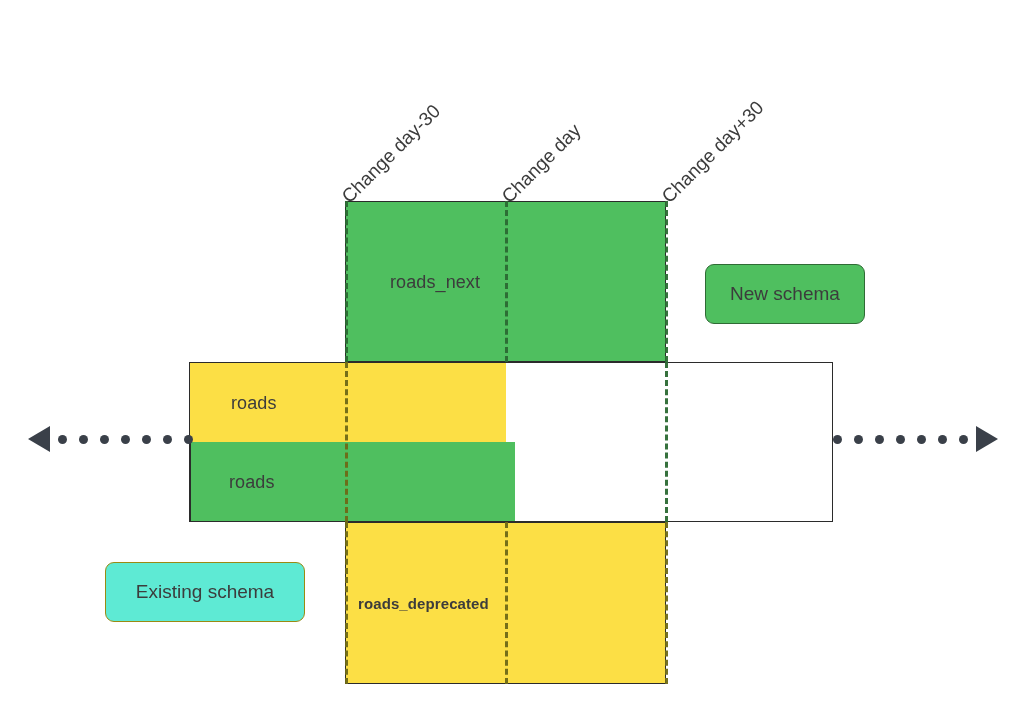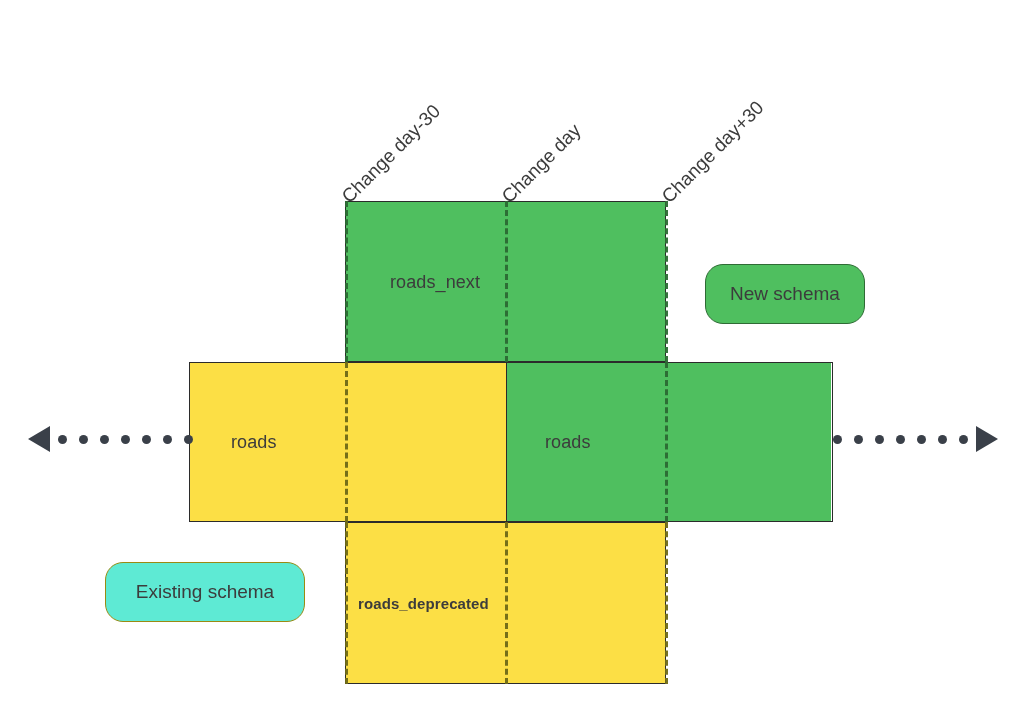--- a/index.html
+++ b/index.html
@@ -40,20 +40,21 @@
     letter-spacing: 0.1px;
   }
   .block-label.small { font-size: 15px; }
 
   
   .row-mid {
     position: absolute;
     box-sizing: border-box;
     border: 1.6px solid #2b2b2b;
     display: flex;
+    flex-direction: column;
   }
   .row-mid > .half {
     position: relative;
     height: 100%;
     display: flex;
     align-items: center;
     box-sizing: border-box;
   }
   .row-mid > .half.green  { background: #4FBF5F; }
   .row-mid > .half.yellow { background: #FCDF45; }
@@ -76,21 +77,21 @@
     white-space: nowrap;
     transform-origin: 0 50%;
     transform: rotate(-45deg);
     line-height: 1;
   }
 
   
   .legend {
     position: absolute;
     box-sizing: border-box;
-    border-radius: 18px;
+    border-radius: 9px;
     display: flex;
     align-items: center;
     justify-content: center;
     font-size: 19px;
     color: #3c3c3c;
     white-space: nowrap;
   }
   .legend.green  { background: #4FBF5F; border: 1.6px solid #2f6b35; }
   .legend.yellow { background: #5eead4; border: 1.6px solid #9a8a13; }
 

